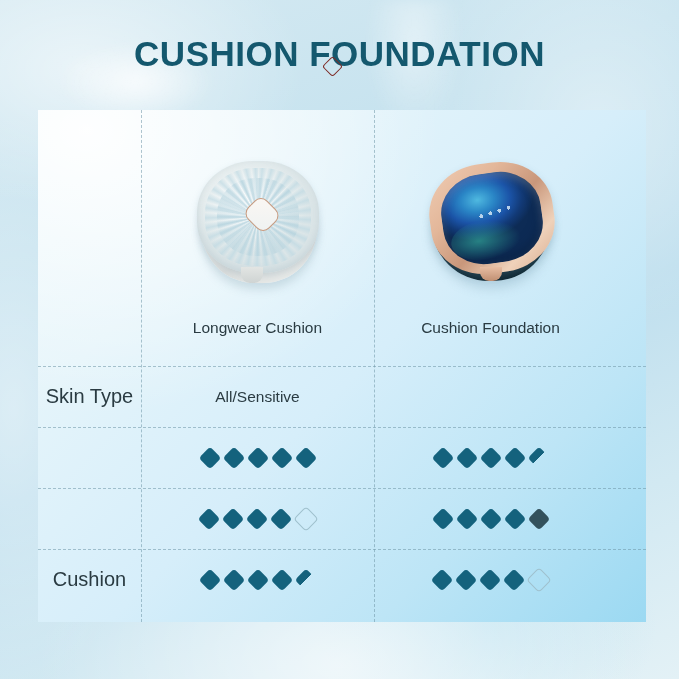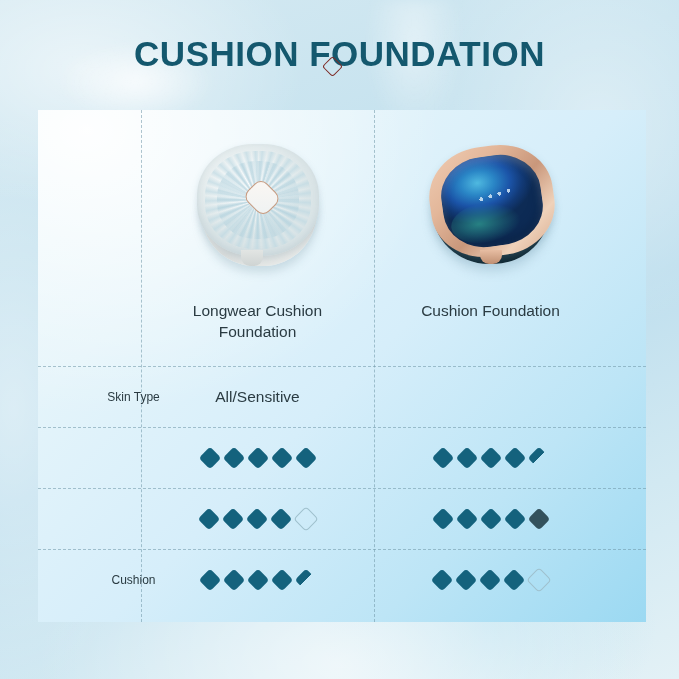--- a/index.html
+++ b/index.html
@@ -65,21 +65,21 @@
   #vline-2{left:336px;}
 
   .hline{
     position:absolute;left:0;width:100%;height:0;
     border-top:1.2px dashed rgba(110,150,165,0.55);
   }
 
   
   #header-row{position:absolute;left:0;top:0;width:100%;height:256px;}
   .prod-col{
-    position:absolute;top:0;width:233px;height:256px;
+    position:absolute;top:17px;width:233px;height:256px;
   }
   #prod-col-1{left:103px;}
   #prod-col-2{left:336px;}
   .prod-img{
     position:absolute;left:50%;top:28px;transform:translateX(-50%);
     width:150px;height:140px;
   }
   .prod-name{
     position:absolute;left:0;top:190px;width:100%;
     text-align:center;
@@ -177,23 +177,22 @@
     position:absolute;left:64px;top:112px;width:22px;height:14px;
     border-radius:0 0 9px 9px;
     background:linear-gradient(180deg,#e7bda2,#c08f72);
   }
 
   
   .row{position:absolute;left:0;width:100%;}
   .row-label{
     position:absolute;left:0;top:0;width:103px;height:100%;
     display:flex;align-items:center;justify-content:center;
-    font-size:12px;color:#2a3b42;
-    font-family:"Liberation Sans", sans-serif;
-    padding-left:44px;
+    font-size:20px;color:#2a3b42;
+    font-family:"Liberation Sans", sans-serif;
   }
   .row-cell{
     position:absolute;top:0;width:233px;height:100%;
     display:flex;align-items:center;justify-content:center;
     font-size:15.5px;color:#2a3b42;
     font-family:"Liberation Sans", sans-serif;
     text-align:right;
   }
   .cell-1{left:103px;}
   .cell-2{left:336px;}
@@ -235,21 +234,20 @@
           <div class="cw-lid">
             <div class="cw-swirl"></div>
             <div class="cw-swirl2"></div>
             <div class="cw-emblem"></div>
           </div>
           <div class="cw-clasp"></div>
         </div>
       </div>
       <div class="prod-name">
         <div>Longwear Cushion</div>
-        <div>Foundation</div>
       </div>
     </div>
 
     <div class="prod-col" id="prod-col-2">
       <div class="prod-img">
         <div class="cushion-blue">
           <div class="cb-base"></div>
           <div class="cb-ring">
             <div class="cb-dome">
               <div class="cb-shine"></div>

